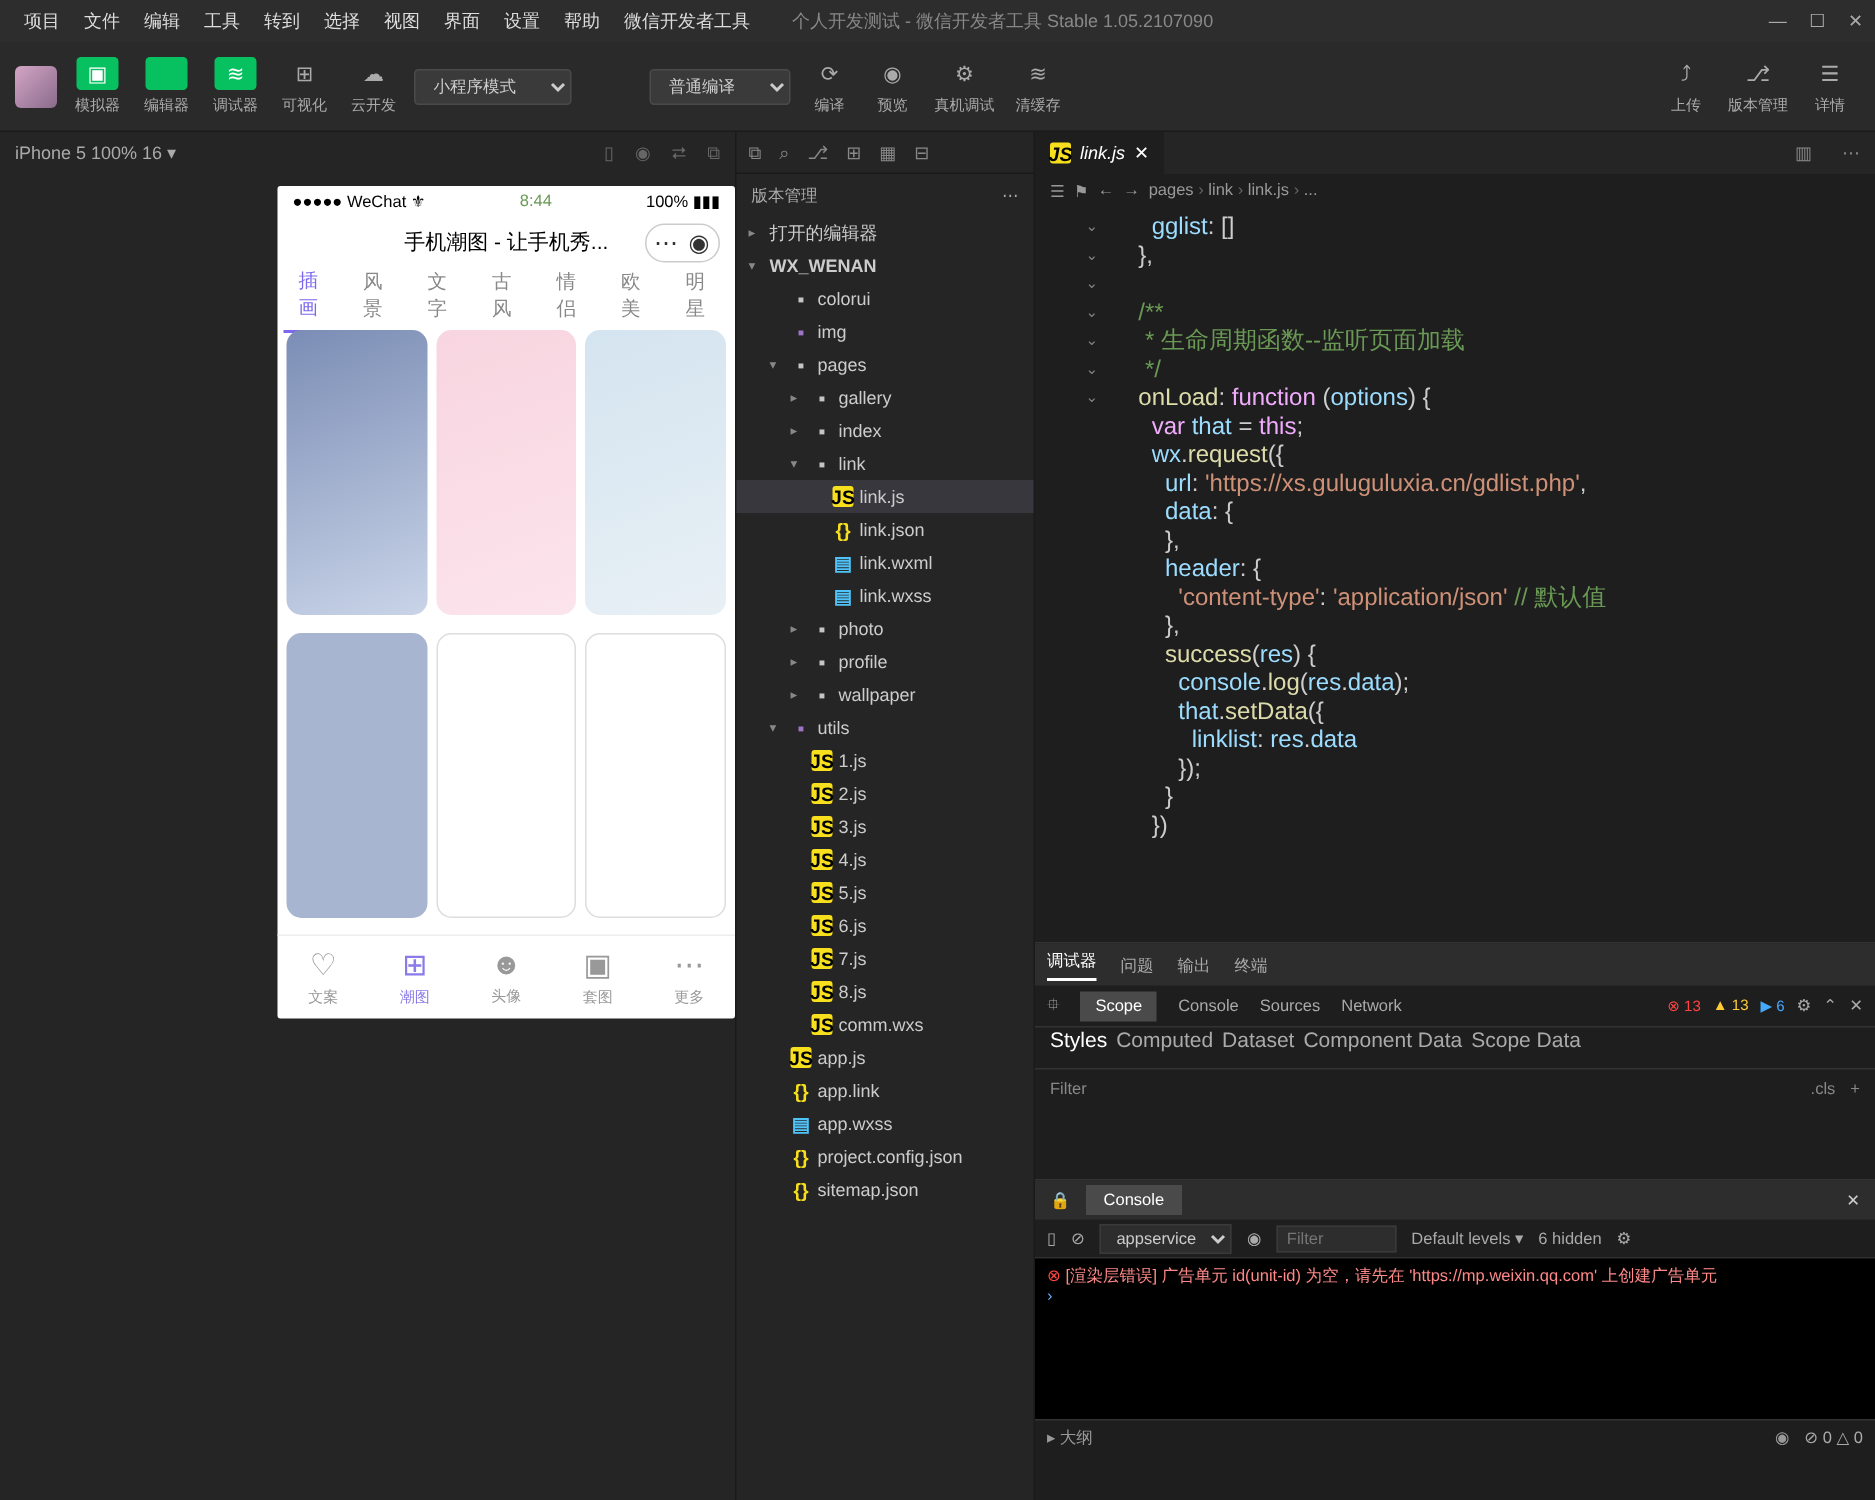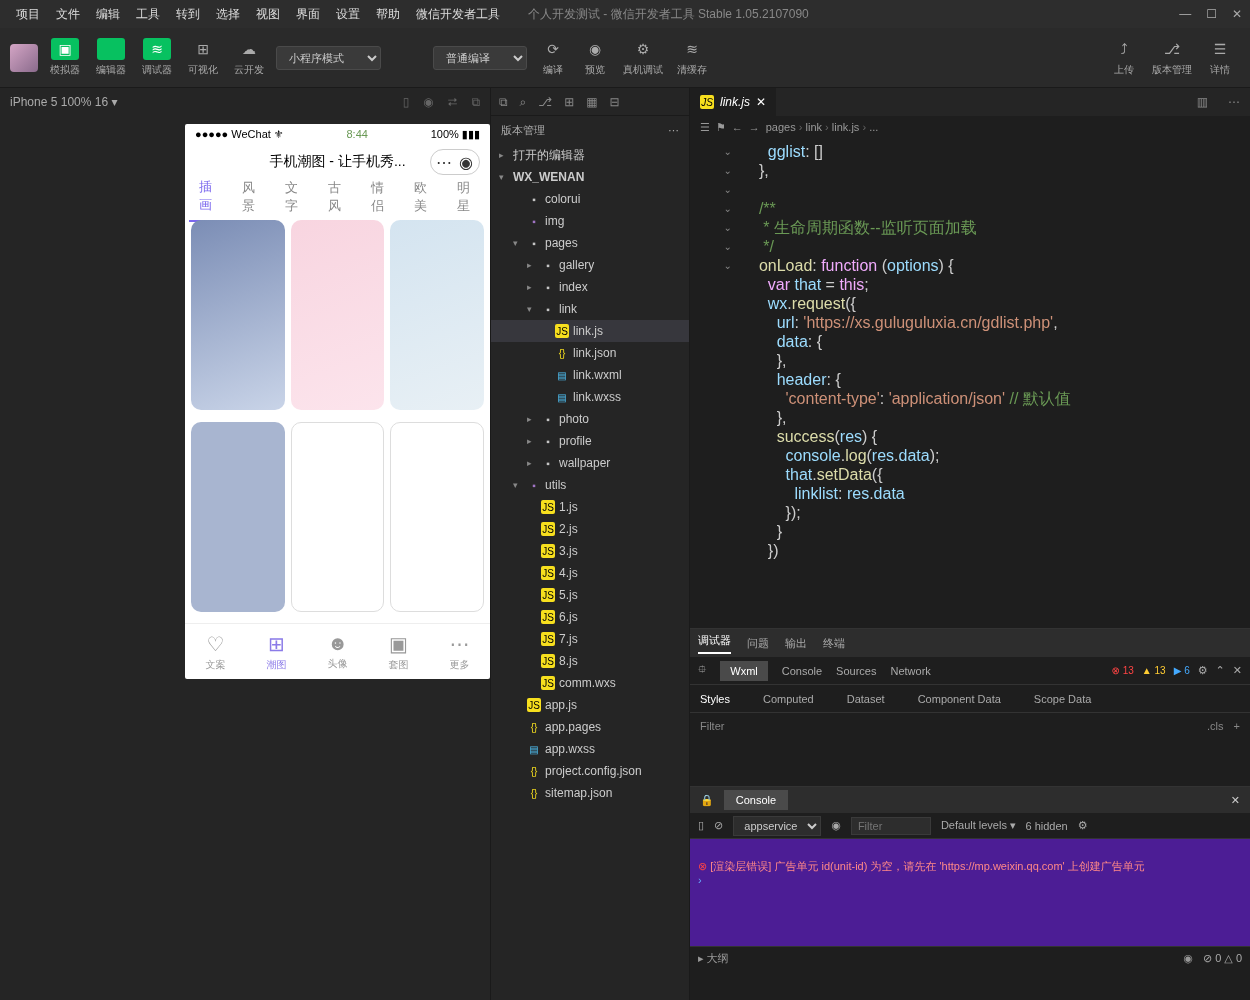--- a/index.html
+++ b/index.html
@@ -36,51 +36,51 @@
 .bi{flex:1;display:flex;flex-direction:column;align-items:center;justify-content:center;font-size:10px;color:#999;gap:2px}
 .bi.on{color:#8b7be8}
 .bi-ic{font-size:20px}
 .mid{width:200px;background:#252525;border-left:1px solid #1a1a1a;border-right:1px solid #1a1a1a}
 .mid-top{height:28px;display:flex;align-items:center;padding:0 8px;gap:12px;color:#888;border-bottom:1px solid #1a1a1a}
 .mid-hd{height:28px;display:flex;align-items:center;padding:0 10px;color:#aaa;font-size:11px;justify-content:space-between}
 .tree{font-size:12px}
 .tn{display:flex;align-items:center;height:22px;cursor:pointer;gap:4px}
 .tn.sel{background:#37373d}
 .ar{width:10px;color:#888;font-size:9px}
-.fi{width:14px;height:14px;display:inline-flex;align-items:center;justify-content:center;border-radius:2px;font-size:10px;font-weight:normal}
+.fi{width:14px;height:14px;display:inline-flex;align-items:center;justify-content:center;border-radius:2px;font-size:13px;font-weight:bold}
 .fo{color:#c5c5c5}.js{background:#f7df1e;color:#000}.json{color:#f7df1e}.wxml{color:#4fc3f7}.wxss{color:#4fc3f7}.img{color:#a074c4}
 .right{flex:1;display:flex;flex-direction:column;background:#1e1e1e}
 .etabs{height:28px;display:flex;align-items:center;background:#252525}
 .etab{height:28px;display:flex;align-items:center;padding:0 10px;gap:6px;background:#1e1e1e;font-style:italic;color:#fff}
 .crumb{height:22px;display:flex;align-items:center;padding:0 10px;color:#999;gap:6px;font-size:11px}
 .crumb .s{color:#666}
 .ebody{display:flex;height:490px}
 .gut{width:60px;color:#858585;text-align:right;padding:4px 18px 4px 0;font-family:Consolas,monospace;font-size:12px;line-height:19px}
 .fold{color:#858585;font-size:10px}
 .code{flex:1;font-family:Consolas,monospace;font-size:16px;line-height:19px;padding:4px 0;white-space:pre}
 .k{color:#f0abfc}.s{color:#ce9178}.c{color:#6a9955}.f{color:#dcdcaa}.v{color:#9cdcfe}
 .dbg{height:158px;border-top:1px solid #333;display:flex;flex-direction:column}
 .dbg-tabs{height:28px;display:flex;align-items:center;background:#2d2d2d;padding:0 8px;gap:16px;color:#aaa;font-size:11px}
 .dbg-tabs .on{color:#fff;border-bottom:2px solid #fff;padding-bottom:4px}
 .dbg-sub{height:28px;display:flex;align-items:center;padding:0 8px;gap:14px;color:#aaa;font-size:11px;border-bottom:1px solid #333}
 .dbg-sub .on{background:#4a4a4a;padding:4px 10px;border-radius:0;color:#fff}
 .dbg-info{margin-left:auto;display:flex;gap:8px;align-items:center}
 .badge{font-size:10px}
 .err{color:#f44}.warn{color:#fc3}.inf{color:#4af}
-.styles{height:28px;display:flex;align-items:center;padding:0 10px;gap:33px;font-size:11px;color:#aaa;border-bottom:1px solid #333}
+.styles{height:28px;display:flex;align-items:flex-start;padding:0 10px;gap:6px;font-size:14px;color:#aaa;border-bottom:1px solid #333}
 .styles .on{color:#fff}
 .filter-row{height:26px;display:flex;align-items:center;padding:0 10px;color:#888;font-size:11px}
 .filter-row .r{margin-left:auto}
 .console{height:160px;border-top:1px solid #333;display:flex;flex-direction:column}
 .con-tab{height:26px;background:#2d2d2d;display:flex;align-items:center;padding:0 10px;font-size:11px}
 .con-tab .on{background:#4a4a4a;padding:4px 12px;color:#fff}
 .con-bar{height:26px;display:flex;align-items:center;padding:0 8px;gap:10px;color:#aaa;font-size:11px;border-bottom:1px solid #333}
 .con-bar select,.con-bar input{background:#2d2d2d;border:1px solid #3a3a3a;color:#ccc;padding:2px 6px;font-size:11px}
 .con-bar input{width:80px}
-.con-body{flex:1;background:#4c1d95;padding:20px 8px;font-family:Consolas,monospace;font-size:11px;color:#f88;overflow:auto}
+.con-body{flex:1;background:#000000;padding:4px 8px;font-family:Consolas,monospace;font-size:11px;color:#f88;overflow:auto}
 .outline{height:24px;border-top:1px solid #333;display:flex;align-items:center;padding:0 8px;color:#999;font-size:11px}
 </style>
 </head>
 <body>
 
 <div class="titlebar">
   <div id="menus"><span class="menu-item">项目</span><span class="menu-item">文件</span><span class="menu-item">编辑</span><span class="menu-item">工具</span><span class="menu-item">转到</span><span class="menu-item">选择</span><span class="menu-item">视图</span><span class="menu-item">界面</span><span class="menu-item">设置</span><span class="menu-item">帮助</span><span class="menu-item">微信开发者工具</span></div>
   <div class="titlebar-center">个人开发测试 - 微信开发者工具 Stable 1.05.2107090</div>
   <div class="winbtns">
     <span>—</span>
@@ -357,21 +357,21 @@
           <span>comm.wxs</span>
         </div>
         <div class="tn " style="padding-left:22px">
           <span class="ar"></span>
           <span class="fi js">JS</span>
           <span>app.js</span>
         </div>
         <div class="tn " style="padding-left:22px">
           <span class="ar"></span>
           <span class="fi json">{}</span>
-          <span>app.pages</span>
+          <span>app.link</span>
         </div>
         <div class="tn " style="padding-left:22px">
           <span class="ar"></span>
           <span class="fi wxss">▤</span>
           <span>app.wxss</span>
         </div>
         <div class="tn " style="padding-left:22px">
           <span class="ar"></span>
           <span class="fi json">{}</span>
           <span>project.config.json</span>
@@ -432,21 +432,21 @@
 
     <div class="dbg">
       <div class="dbg-tabs" id="dbgtabs">
           <span class="on">调试器</span>
           <span class="">问题</span>
           <span class="">输出</span>
           <span class="">终端</span>
         </div>
       <div class="dbg-sub">
         <span>⯐</span>
-        <span id="dbgpanels"><span class="on" style="margin-right:14px">Wxml</span><span class="" style="margin-right:14px">Console</span><span class="" style="margin-right:14px">Sources</span><span class="" style="margin-right:16px">Network</span></span>
+        <span id="dbgpanels"><span class="on" style="margin-right:14px">Scope</span><span class="" style="margin-right:14px">Console</span><span class="" style="margin-right:14px">Sources</span><span class="" style="margin-right:16px">Network</span></span>
         <div class="dbg-info">
           <span class="badge err">⊗ <span>13</span></span>
           <span class="badge warn">▲ <span>13</span></span>
           <span class="badge inf">▶ <span>6</span></span>
           <span>⚙</span>
           <span>⌃</span>
           <span>✕</span>
         </div>
       </div>
       <div class="styles" id="stylestabs">

